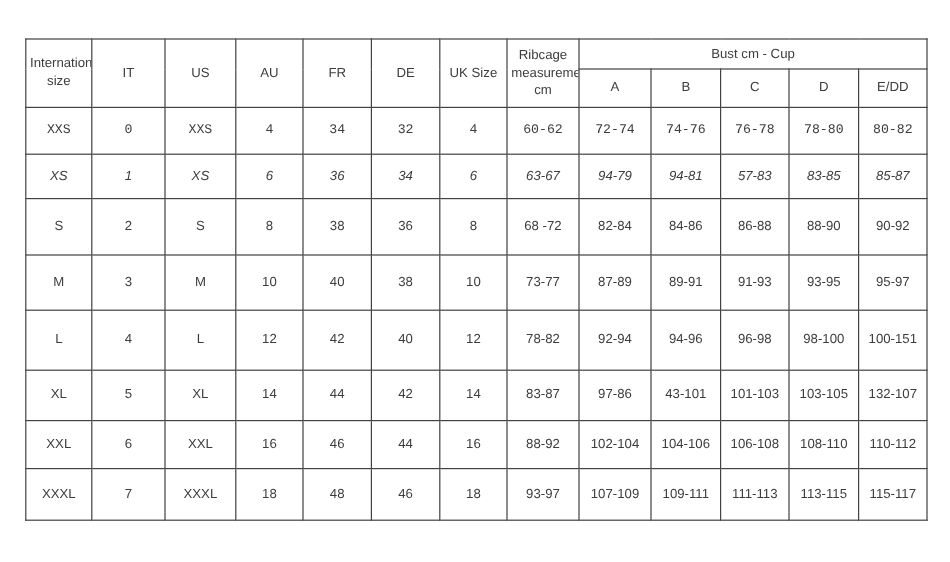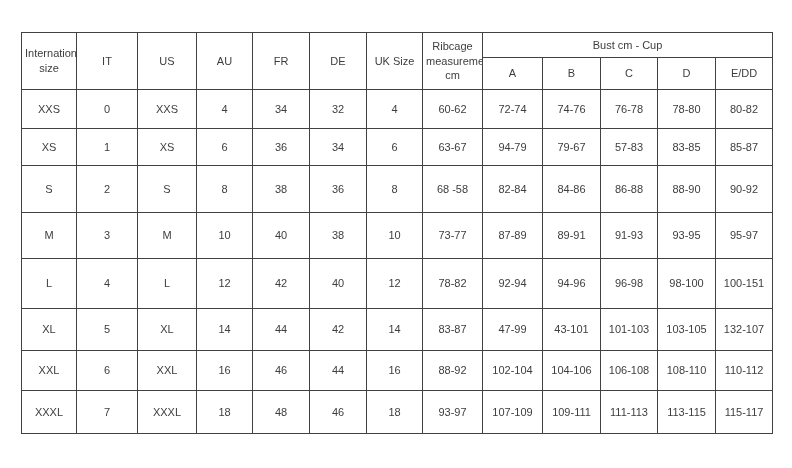--- a/index.html
+++ b/index.html
@@ -27,22 +27,22 @@
     border: 1px solid #424242;
     text-align: center;
     vertical-align: middle;
     font-weight: 400;
     padding: 0 3px;
     line-height: 1.35;
     overflow: hidden;
   }
   thead tr.group-row    { height: 25px; }
   thead tr.cups-row     { height: 32px; }
-  tbody tr:nth-child(1) { height: 39px; }
-  tbody tr:nth-child(2) { height: 37px; }
+  tbody tr:nth-child(1) { height: 39px; font-family: Liberation Mono, monospace; }
+  tbody tr:nth-child(2) { height: 37px; font-style: italic; }
   tbody tr:nth-child(3) { height: 47px; }
   tbody tr:nth-child(4) { height: 46px; }
   tbody tr:nth-child(5) { height: 50px; }
   tbody tr:nth-child(6) { height: 42px; }
   tbody tr:nth-child(7) { height: 40px; margin-top: 36px; }
   tbody tr:nth-child(8) { height: 43px; }
 </style>
 </head>
 <body>
 
@@ -102,34 +102,34 @@
         <tr>
           <td>XS</td>
           <td>1</td>
           <td>XS</td>
           <td>6</td>
           <td>36</td>
           <td>34</td>
           <td>6</td>
           <td>63-67</td>
           <td>94-79</td>
-          <td>79-67</td>
+          <td>94-81</td>
           <td>57-83</td>
           <td>83-85</td>
           <td>85-87</td>
         </tr>
         <tr>
           <td>S</td>
           <td>2</td>
           <td>S</td>
           <td>8</td>
           <td>38</td>
           <td>36</td>
           <td>8</td>
-          <td>68 -58</td>
+          <td>68 -72</td>
           <td>82-84</td>
           <td>84-86</td>
           <td>86-88</td>
           <td>88-90</td>
           <td>90-92</td>
         </tr>
         <tr>
           <td>M</td>
           <td>3</td>
           <td>M</td>
@@ -161,21 +161,21 @@
         </tr>
         <tr>
           <td>XL</td>
           <td>5</td>
           <td>XL</td>
           <td>14</td>
           <td>44</td>
           <td>42</td>
           <td>14</td>
           <td>83-87</td>
-          <td>47-99</td>
+          <td>97-86</td>
           <td>43-101</td>
           <td>101-103</td>
           <td>103-105</td>
           <td>132-107</td>
         </tr>
         <tr>
           <td>XXL</td>
           <td>6</td>
           <td>XXL</td>
           <td>16</td>

